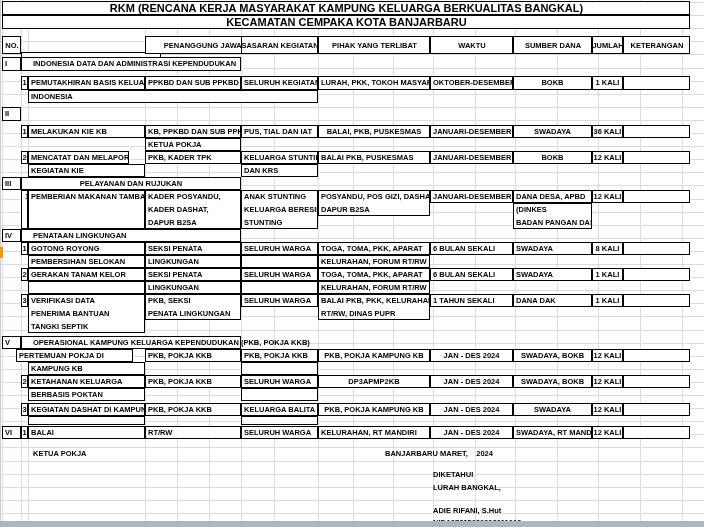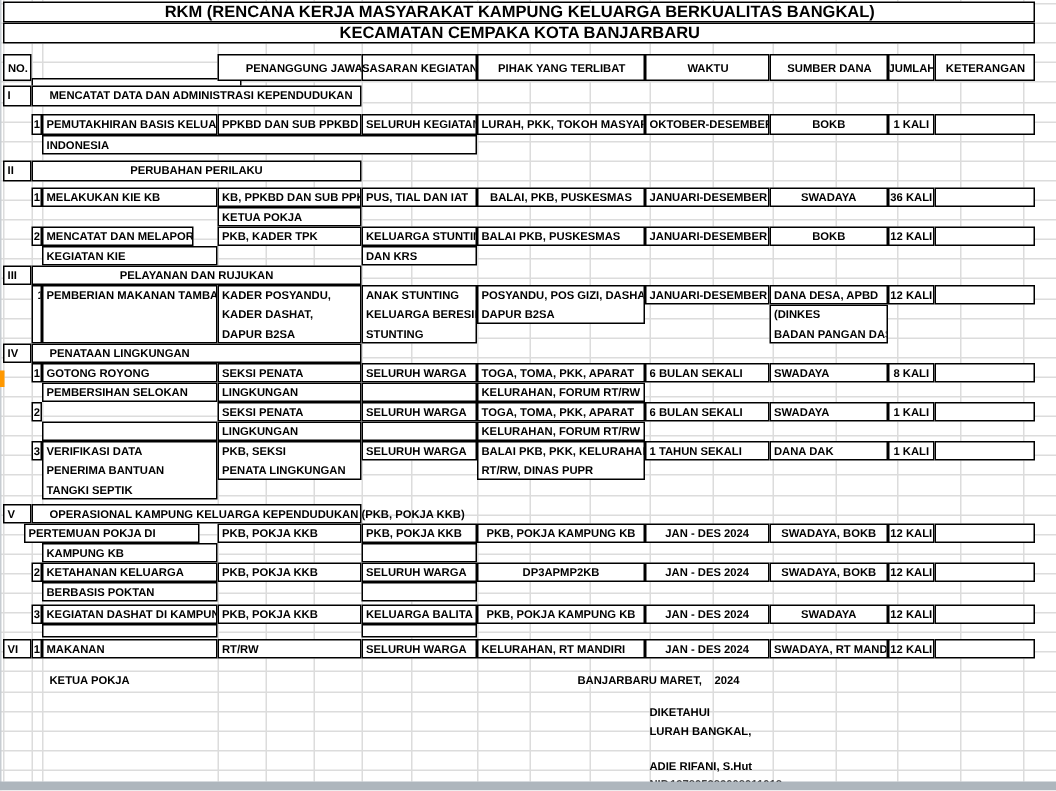--- a/index.html
+++ b/index.html
@@ -96,35 +96,34 @@
   <div class="cell hd" style="left:21px;top:52px;width:140px;height:18px">URAIAN KEGIATAN</div>
   <div class="cell hd" style="left:145px;top:36px;width:120px;height:18px">PENANGGUNG JAWAB</div>
   <div class="cell hd" style="left:241px;top:36px;width:77px;height:18px">SASARAN KEGIATAN</div>
   <div class="cell hd" style="left:318px;top:36px;width:112px;height:18px">PIHAK YANG TERLIBAT</div>
   <div class="cell hd" style="left:430px;top:36px;width:83px;height:18px">WAKTU</div>
   <div class="cell hd" style="left:513px;top:36px;width:79px;height:18px">SUMBER DANA</div>
   <div class="cell hd" style="left:592px;top:36px;width:31px;height:18px">JUMLAH</div>
   <div class="cell hd" style="left:623px;top:36px;width:67px;height:18px">KETERANGAN</div>
 
   <div class="cell one" style="left:2px;top:57px;width:19px;height:14px">I</div>
-  <div class="cell one ind" style="left:21px;top:57px;width:220px;height:14px">MENCATAT DATA DAN ADMINISTRASI KEPENDUDUKAN</div>
+  <div class="cell one ind" style="left:21px;top:57px;width:220px;height:14px">INDONESIA DATA DAN ADMINISTRASI KEPENDUDUKAN</div>
 
   <div class="cell one tc" style="left:21px;top:76px;width:7px;height:14px">1</div>
   <div class="cell one" style="left:28px;top:76px;width:117px;height:14px">PEMUTAKHIRAN BASIS KELUARGA</div>
   <div class="cell one" style="left:145px;top:76px;width:96px;height:14px">PPKBD DAN SUB PPKBD</div>
   <div class="cell one" style="left:241px;top:76px;width:77px;height:14px">SELURUH KEGIATAN</div>
   <div class="cell one" style="left:318px;top:76px;width:112px;height:14px">LURAH, PKK, TOKOH MASYARAKAT</div>
   <div class="cell one" style="left:430px;top:76px;width:83px;height:14px">OKTOBER-DESEMBER 2024</div>
   <div class="cell one tc" style="left:513px;top:76px;width:79px;height:14px">BOKB</div>
   <div class="cell one tc" style="left:592px;top:76px;width:31px;height:14px">1 KALI</div>
   <div class="cell one" style="left:623px;top:76px;width:67px;height:14px"></div>
   <div class="cell one" style="left:28px;top:90px;width:290px;height:13px">INDONESIA</div>
 
   <div class="cell one" style="left:2px;top:107px;width:19px;height:14px">II</div>
-  <div class="cell one tc" style="left:21px;top:107px;width:220px;height:14px">PERUBAHAN PERILAKU</div>
 
   <div class="cell one tc" style="left:21px;top:125px;width:7px;height:13px">1</div>
   <div class="cell one" style="left:28px;top:125px;width:117px;height:13px">MELAKUKAN KIE KB</div>
   <div class="cell one" style="left:145px;top:125px;width:96px;height:13px">KB, PPKBD DAN SUB PPKBD</div>
   <div class="cell one" style="left:241px;top:125px;width:77px;height:13px">PUS, TIAL DAN IAT</div>
   <div class="cell one tc" style="left:318px;top:125px;width:112px;height:13px">BALAI, PKB, PUSKESMAS</div>
   <div class="cell one" style="left:430px;top:125px;width:83px;height:13px">JANUARI-DESEMBER 2024</div>
   <div class="cell one tc" style="left:513px;top:125px;width:79px;height:13px">SWADAYA</div>
   <div class="cell one tc" style="left:592px;top:125px;width:31px;height:13px">36 KALI</div>
   <div class="cell one" style="left:623px;top:125px;width:67px;height:13px"></div>
@@ -185,20 +184,21 @@
   <div class="cell one" style="left:430px;top:242px;width:83px;height:13px">6 BULAN SEKALI</div>
   <div class="cell one" style="left:513px;top:242px;width:79px;height:13px">SWADAYA</div>
   <div class="cell one tc" style="left:592px;top:242px;width:31px;height:13px">8 KALI</div>
   <div class="cell one" style="left:623px;top:242px;width:67px;height:13px"></div>
   <div class="cell one" style="left:28px;top:255px;width:117px;height:13px">PEMBERSIHAN SELOKAN</div>
   <div class="cell one" style="left:145px;top:255px;width:96px;height:13px">LINGKUNGAN</div>
   <div class="cell one" style="left:241px;top:255px;width:77px;height:13px"></div>
   <div class="cell one" style="left:318px;top:255px;width:112px;height:13px">KELURAHAN, FORUM RT/RW</div>
 
   <div class="cell one tc" style="left:21px;top:268px;width:7px;height:13px">2</div>
+  <div class="cell one" style="left:28px;top:268px;width:117px;height:13px">GERAKAN TANAM KELOR</div>
   <div class="cell one" style="left:145px;top:268px;width:96px;height:13px">SEKSI PENATA</div>
   <div class="cell one" style="left:241px;top:268px;width:77px;height:13px">SELURUH WARGA</div>
   <div class="cell one" style="left:318px;top:268px;width:112px;height:13px">TOGA, TOMA, PKK, APARAT</div>
   <div class="cell one" style="left:430px;top:268px;width:83px;height:13px">6 BULAN SEKALI</div>
   <div class="cell one" style="left:513px;top:268px;width:79px;height:13px">SWADAYA</div>
   <div class="cell one tc" style="left:592px;top:268px;width:31px;height:13px">1 KALI</div>
   <div class="cell one" style="left:623px;top:268px;width:67px;height:13px"></div>
   <div class="cell one" style="left:28px;top:281px;width:117px;height:13px"></div>
   <div class="cell one" style="left:145px;top:281px;width:96px;height:13px">LINGKUNGAN</div>
   <div class="cell one" style="left:241px;top:281px;width:77px;height:13px"></div>
@@ -258,21 +258,21 @@
   <div class="cell one tc" style="left:318px;top:403px;width:112px;height:13px">PKB, POKJA KAMPUNG KB</div>
   <div class="cell one tc" style="left:430px;top:403px;width:83px;height:13px">JAN - DES 2024</div>
   <div class="cell one tc" style="left:513px;top:403px;width:79px;height:13px">SWADAYA</div>
   <div class="cell one tc" style="left:592px;top:403px;width:31px;height:13px">12 KALI</div>
   <div class="cell one" style="left:623px;top:403px;width:67px;height:13px"></div>
   <div class="cell one" style="left:28px;top:416px;width:117px;height:9px"></div>
   <div class="cell one" style="left:241px;top:416px;width:77px;height:9px"></div>
 
   <div class="cell one" style="left:2px;top:426px;width:19px;height:13px">VI</div>
   <div class="cell one tc" style="left:21px;top:426px;width:7px;height:13px">1</div>
-  <div class="cell one" style="left:28px;top:426px;width:117px;height:13px">MAKANAN</div>
+  <div class="cell one" style="left:28px;top:426px;width:117px;height:13px">BALAI</div>
   <div class="cell one" style="left:145px;top:426px;width:96px;height:13px">RT/RW</div>
   <div class="cell one" style="left:241px;top:426px;width:77px;height:13px">SELURUH WARGA</div>
   <div class="cell one" style="left:318px;top:426px;width:112px;height:13px">KELURAHAN, RT MANDIRI</div>
   <div class="cell one tc" style="left:430px;top:426px;width:83px;height:13px">JAN - DES 2024</div>
   <div class="cell one" style="left:513px;top:426px;width:79px;height:13px">SWADAYA, RT MANDIRI</div>
   <div class="cell one tc" style="left:592px;top:426px;width:31px;height:13px">12 KALI</div>
   <div class="cell one" style="left:623px;top:426px;width:67px;height:13px"></div>
 
   <div class="txt" style="left:33px;top:447px">KETUA POKJA</div>
   <div class="txt" style="left:385px;top:447px">BANJARBARU MARET,    2024</div>

